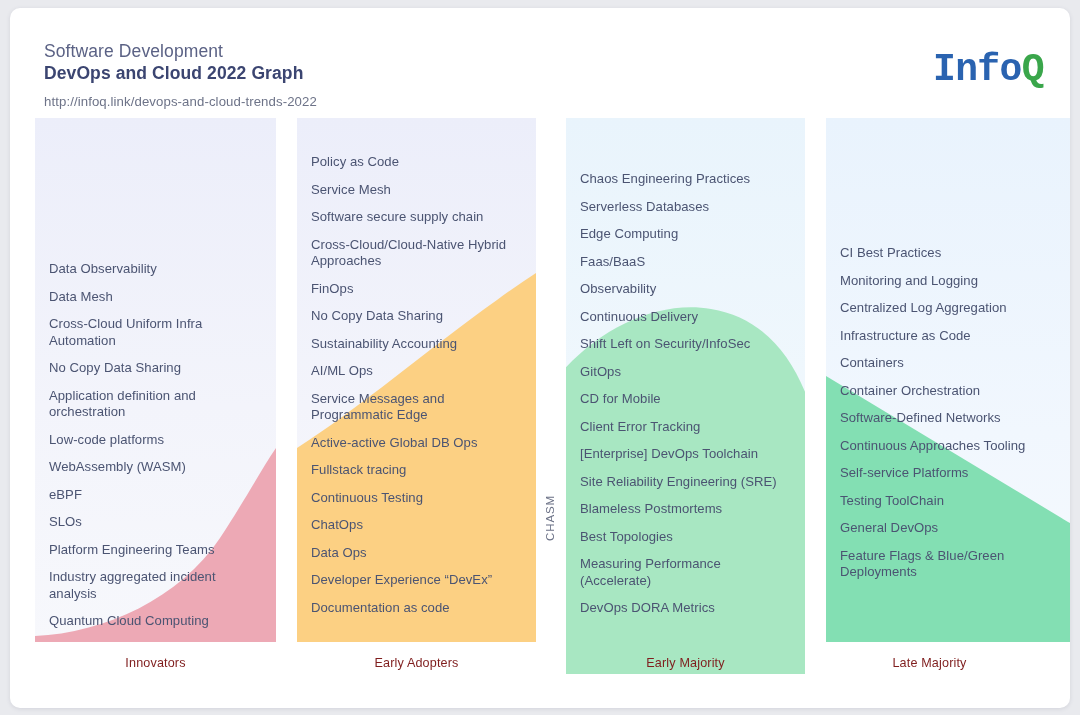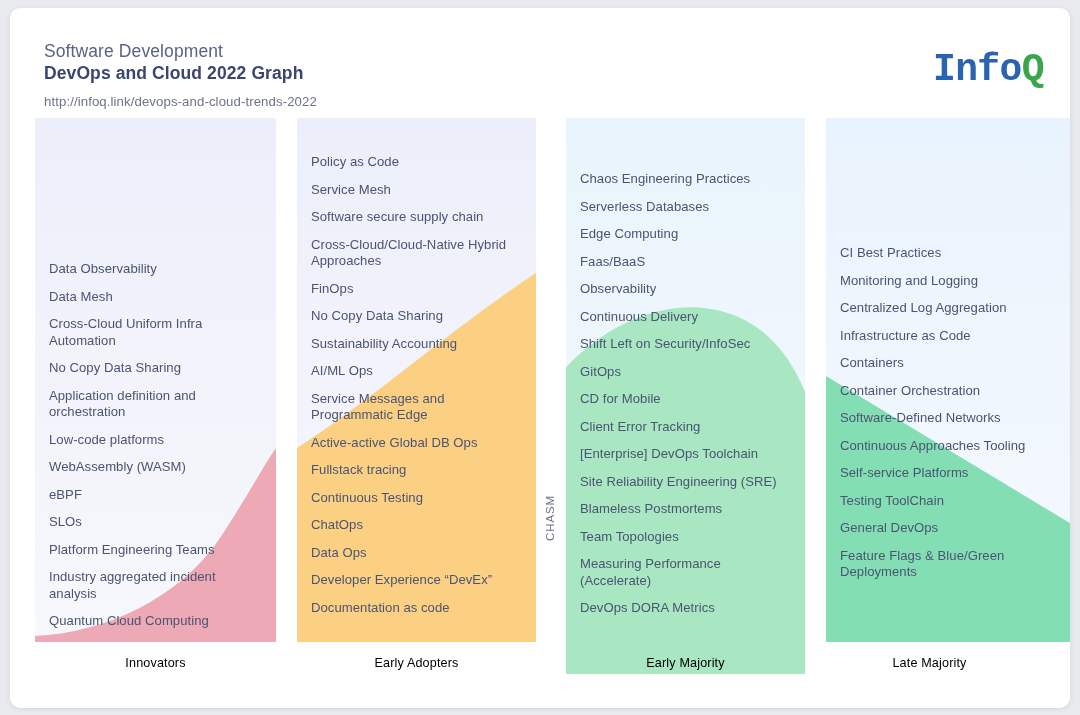--- a/index.html
+++ b/index.html
@@ -88,21 +88,21 @@
   #chasm span {
     font-size: 11.5px; color: #6b7186; letter-spacing: 0.9px;
     transform: rotate(-90deg); white-space: nowrap;
   }
 
   
   .axis-label {
     position: absolute;
     top: 648px;
     font-size: 12.6px;
-    color: #000000;
+    color: #7f1d1d;
     text-align: center;
     letter-spacing: 0.15px;
   }
   #ax0 { left: 25px;  width: 241px; }
   #ax1 { left: 287px; width: 239px; }
   #ax2 { left: 556px; width: 239px; }
   #ax3 { left: 816px; width: 207px; }
 </style>
 </head>
 <body>
@@ -179,21 +179,21 @@
         <div class="item">Faas/BaaS</div>
         <div class="item">Observability</div>
         <div class="item">Continuous Delivery</div>
         <div class="item">Shift Left on Security/InfoSec</div>
         <div class="item">GitOps</div>
         <div class="item">CD for Mobile</div>
         <div class="item">Client Error Tracking</div>
         <div class="item">[Enterprise] DevOps Toolchain</div>
         <div class="item">Site Reliability Engineering (SRE)</div>
         <div class="item">Blameless Postmortems</div>
-        <div class="item">Team Topologies</div>
+        <div class="item">Best Topologies</div>
         <div class="item">Measuring Performance (Accelerate)</div>
         <div class="item">DevOps DORA Metrics</div>
       </div>
     </div>
 
     <div class="col" id="col3">
       <div class="col-bg"></div>
       <svg class="curve" viewBox="0 0 207 524" preserveAspectRatio="none">
         <path d="M 207 524 L 0 524 L 0 258 L 195 400 C 200 404 204 406 207 408 Z" fill="#83dfb3"></path>
       </svg>

